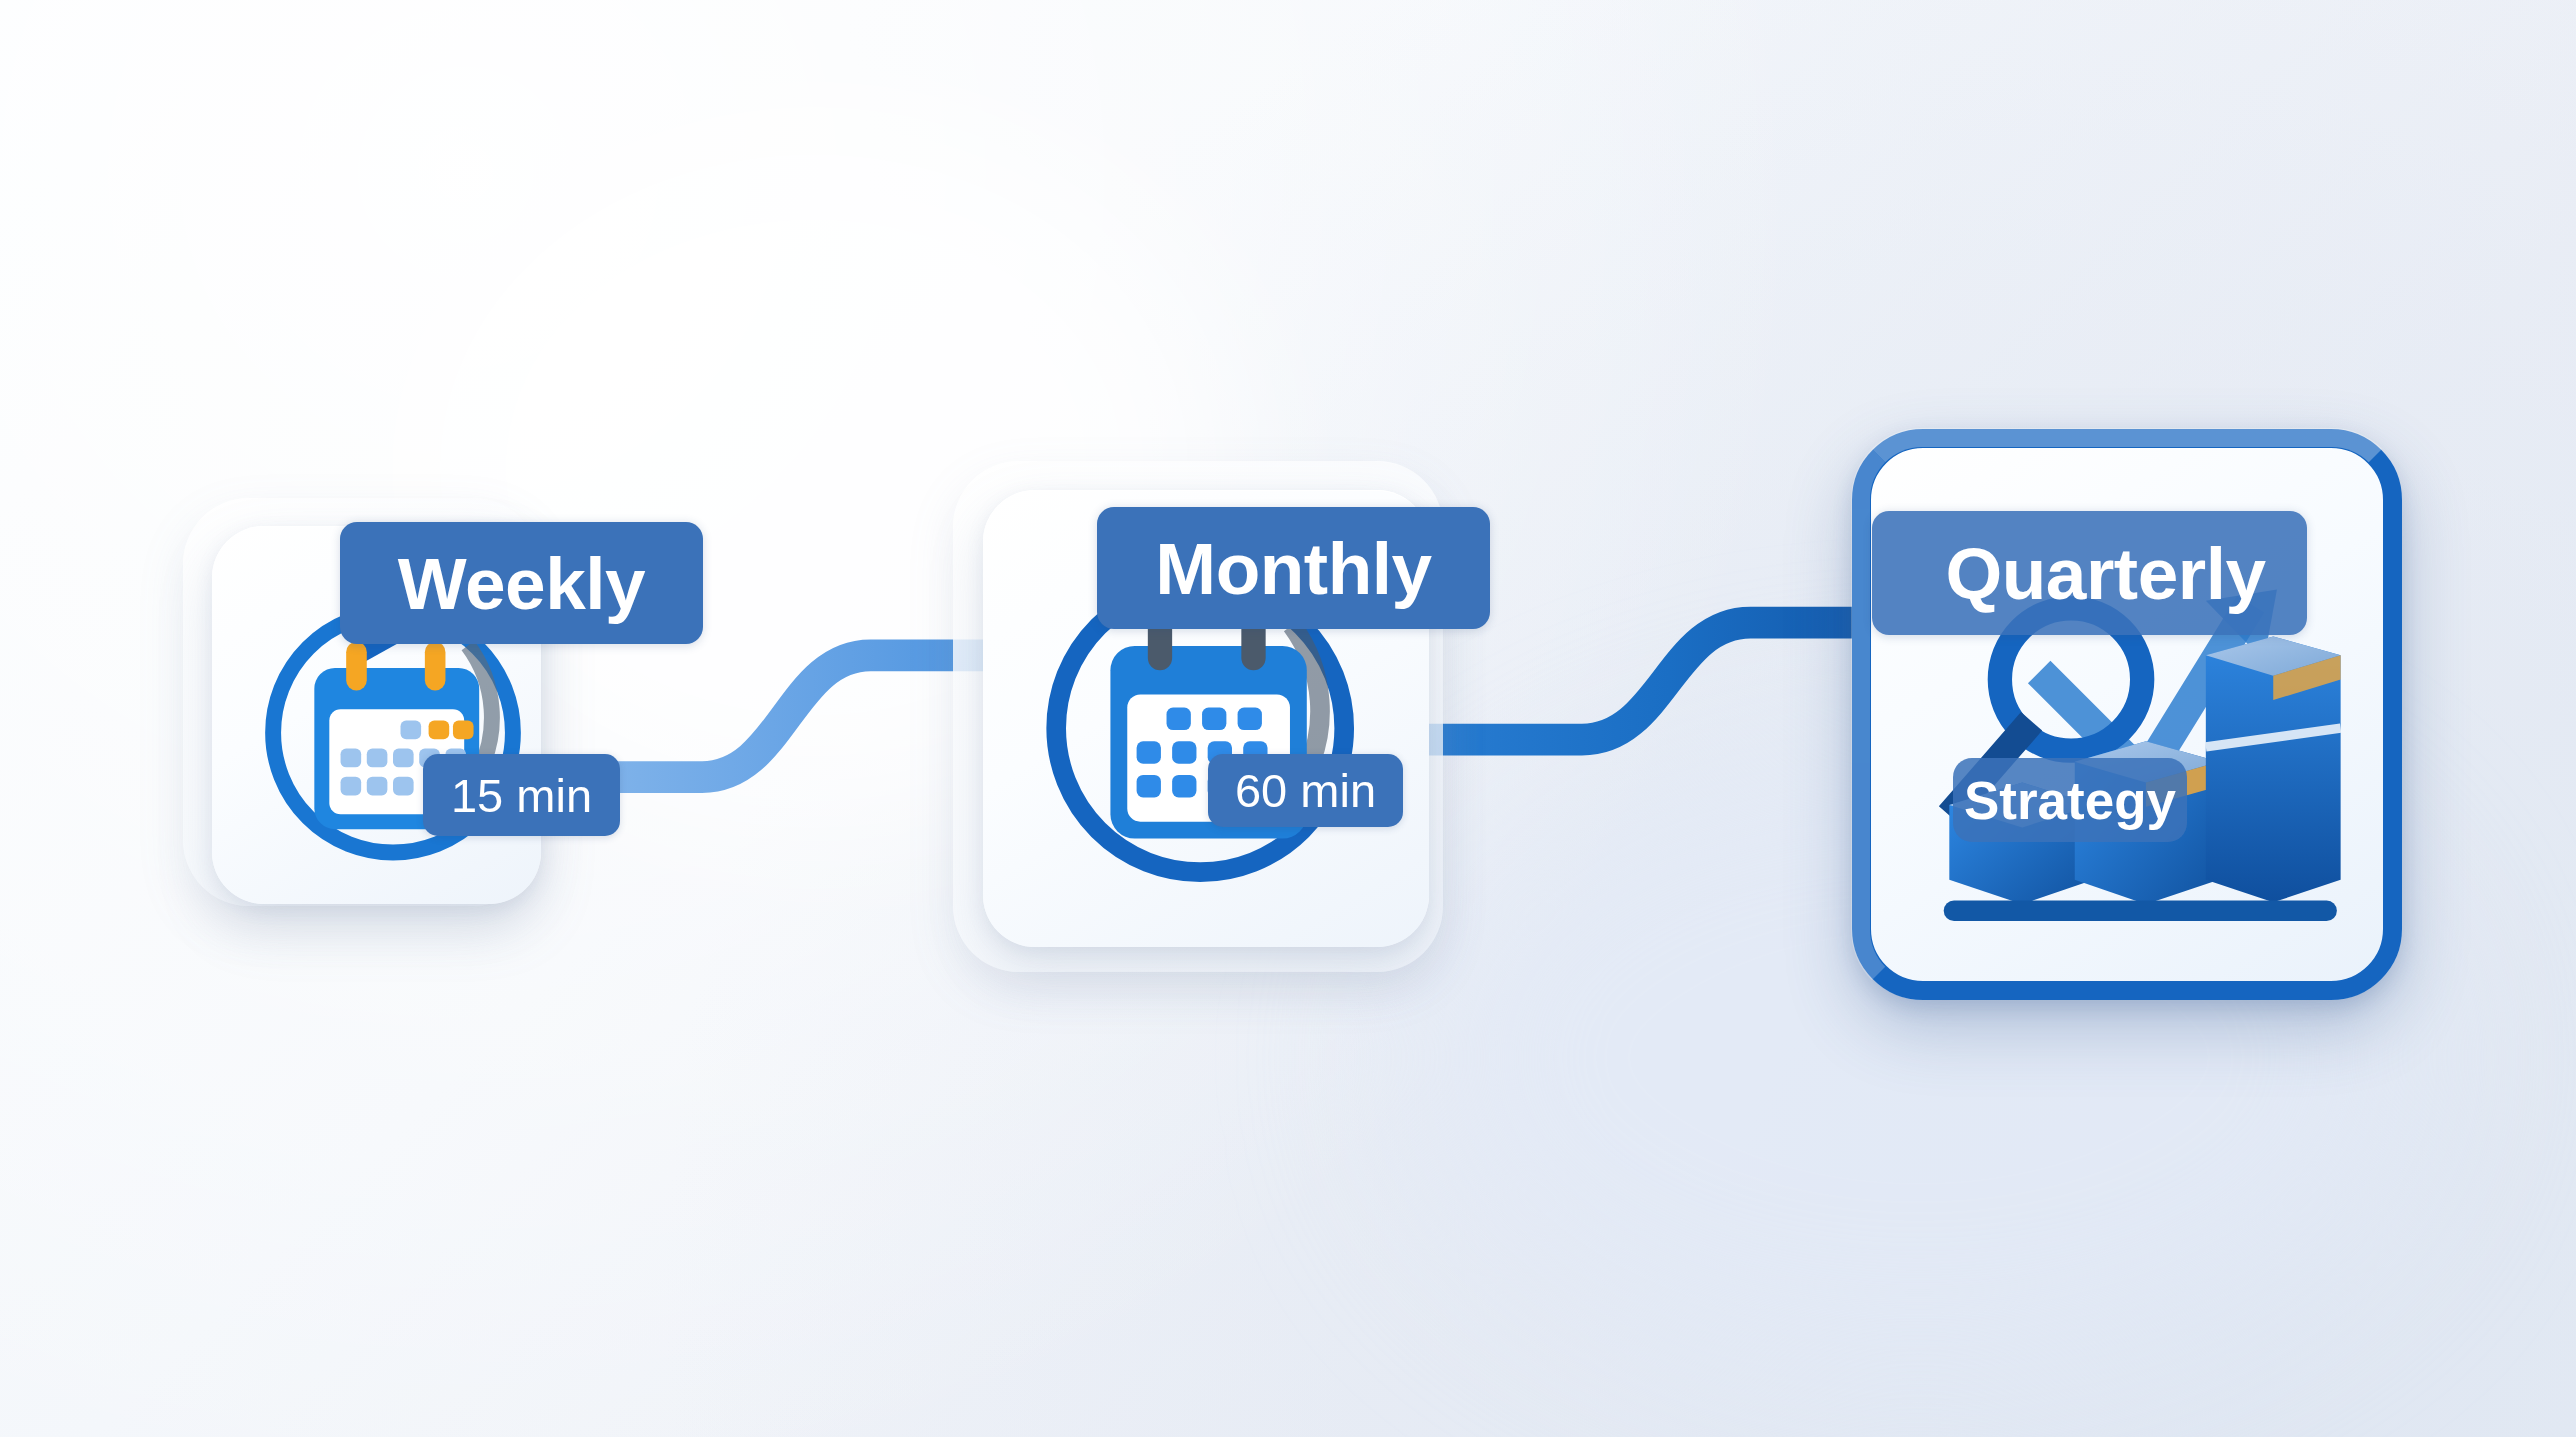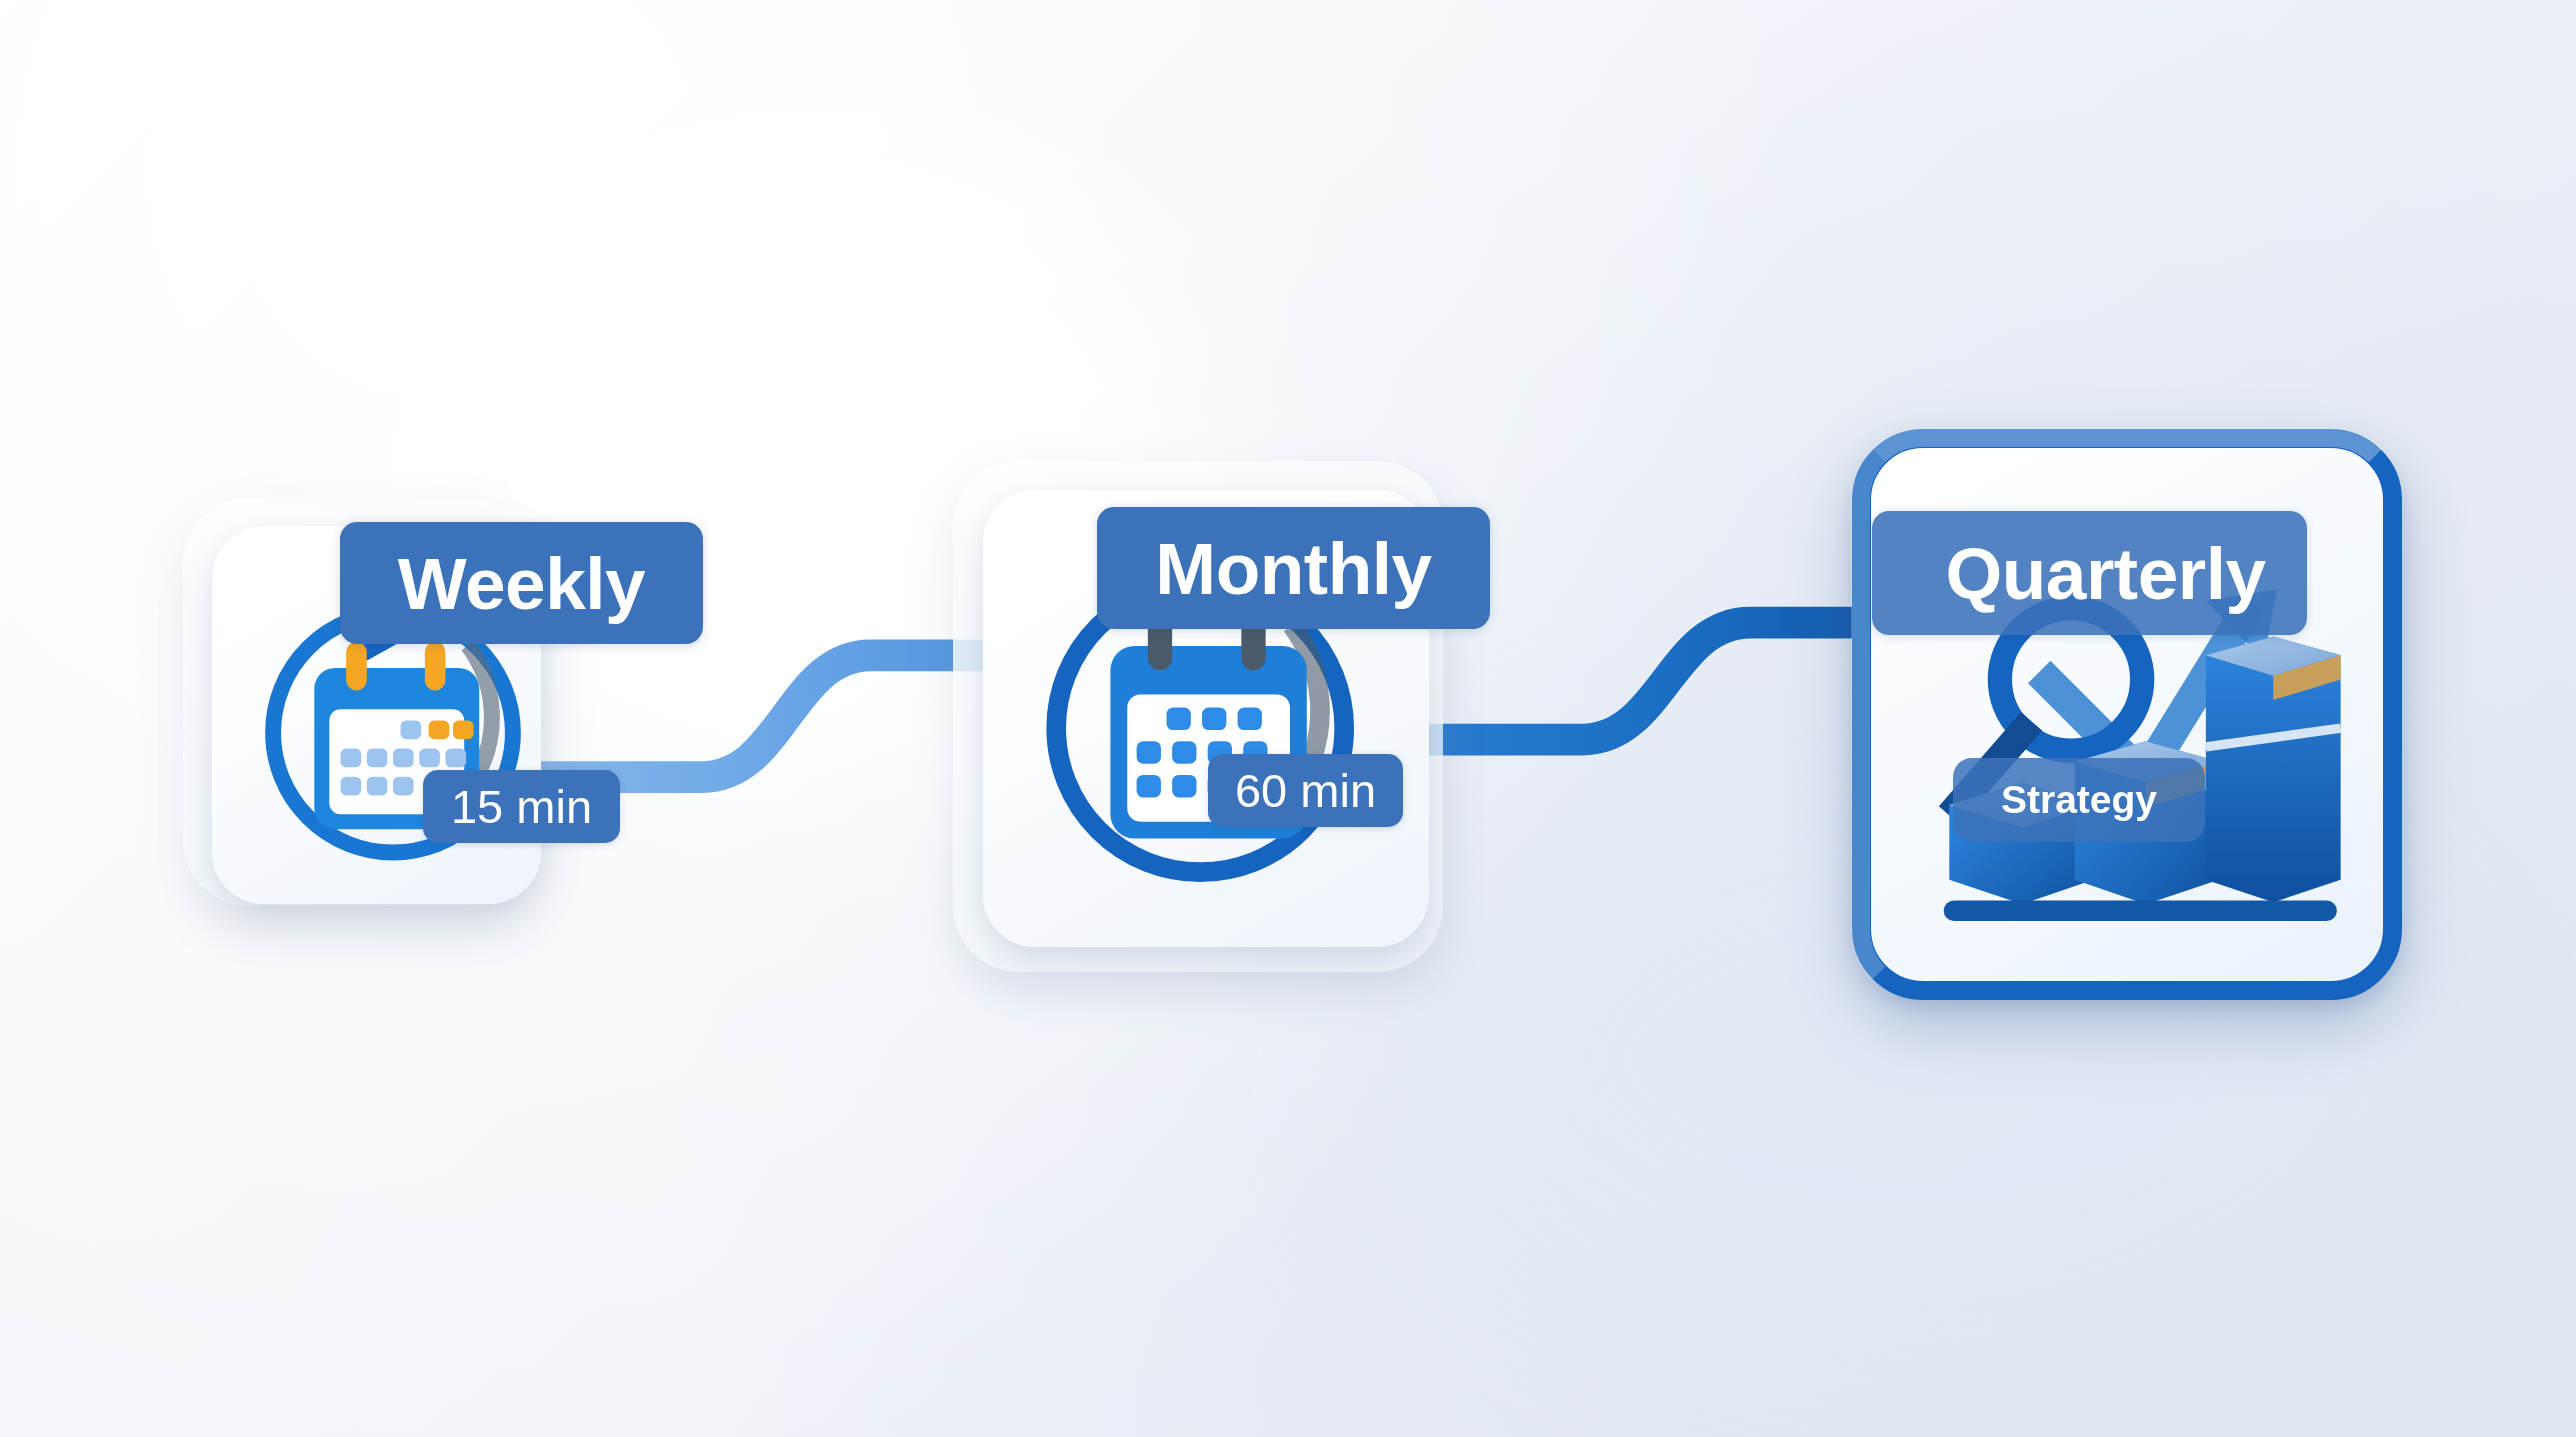--- a/index.html
+++ b/index.html
@@ -196,21 +196,21 @@
         <rect x="170" y="182" width="22" height="20" rx="6" fill="#9dc4ee"></rect>
         <rect x="198" y="182" width="22" height="20" rx="6" fill="#9dc4ee"></rect>
         <rect x="86" y="212" width="22" height="20" rx="6" fill="#9dc4ee"></rect>
         <rect x="114" y="212" width="22" height="20" rx="6" fill="#9dc4ee"></rect>
         <rect x="142" y="212" width="22" height="20" rx="6" fill="#9dc4ee"></rect>
       </svg>
     </div>
 
     <span class="title-badge" style="left:340px; top:507px; width:363px; height:122px; font-size:73px;margin-top:15px;">Weekly</span>
 
-    <span class="meta-badge" style="left:423px; top:770px; width:197px; height:73px; font-size:47px;">15 min</span>
+    <span class="meta-badge" style="left:423px; top:754px; width:197px; height:82px; font-size:47px;">15 min</span>
   </div>
 
   <div class="node">
     <div class="card-halo" style="left:953px; top:461px; width:490px; height:511px;"></div>
     <div class="card-plain" style="left:983px; top:490px; width:446px; height:457px;"></div>
 
     <div class="icon-wrap" style="left:1030px; top:543px; width:346px; height:361px;">
       <svg viewBox="0 0 370 386" width="346" height="361">
         <circle cx="182" cy="198" r="154" fill="none" stroke="#1565c0" stroke-width="21"></circle>
         <path d="M 280 88 A 154 154 0 0 1 292 252" fill="none" stroke="#4b5a6b" stroke-width="21" opacity="0.6"></path>
@@ -259,17 +259,17 @@
         <polygon points="316,170 388,150 460,170 388,192" fill="url(#gradCubeTop)"></polygon>
         <polygon points="388,192 460,170 460,196 388,218" fill="#f0a93c" opacity="0.8"></polygon>
         <line x1="316" y1="268" x2="460" y2="248" stroke="#eaf2fb" stroke-width="10" opacity="0.9"></line>
 
         <rect x="36" y="432" width="420" height="22" rx="11" fill="#1258a6"></rect>
       </svg>
     </div>
 
     <span class="title-badge" style="left:1872px; top:511px; width:403px; height:124px; font-size:73px; background:rgba(59,114,185,0.88);padding-left:32px;">Quarterly</span>
 
-    <span class="tag-badge" style="left:1953px; top:758px; width:252px; height:84px; font-size:39px;">Strategy</span>
+    <span class="tag-badge" style="left:1953px; top:758px; width:234px; height:84px; font-size:53px;">Strategy</span>
   </div>
 
 </div>
 
 
 </body></html>

